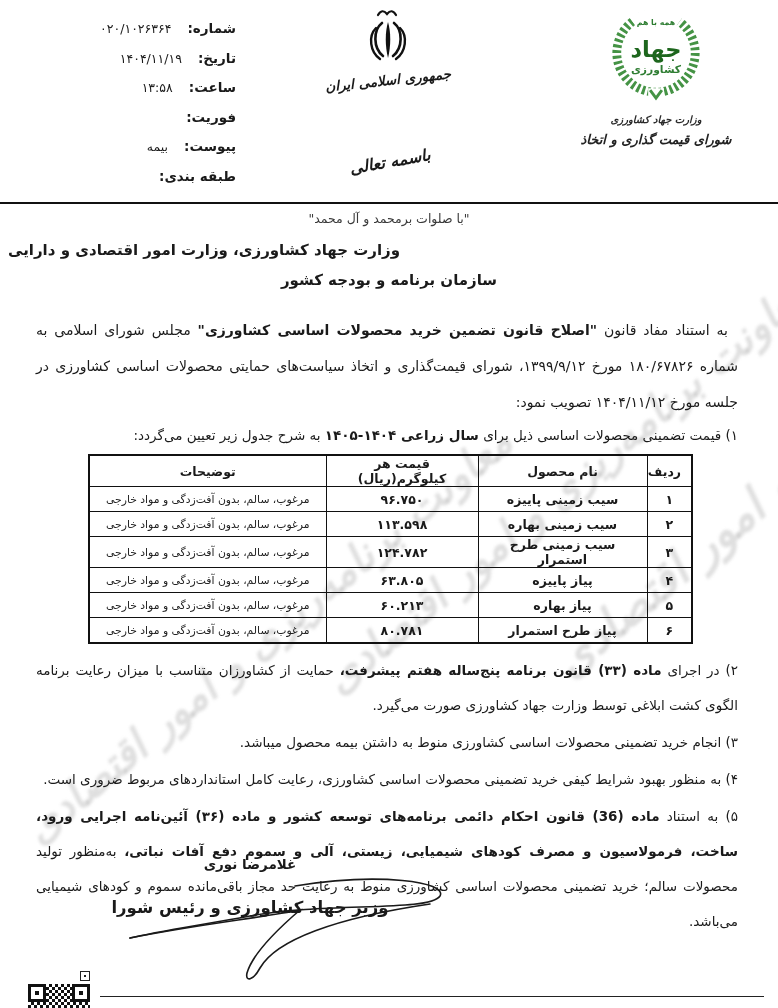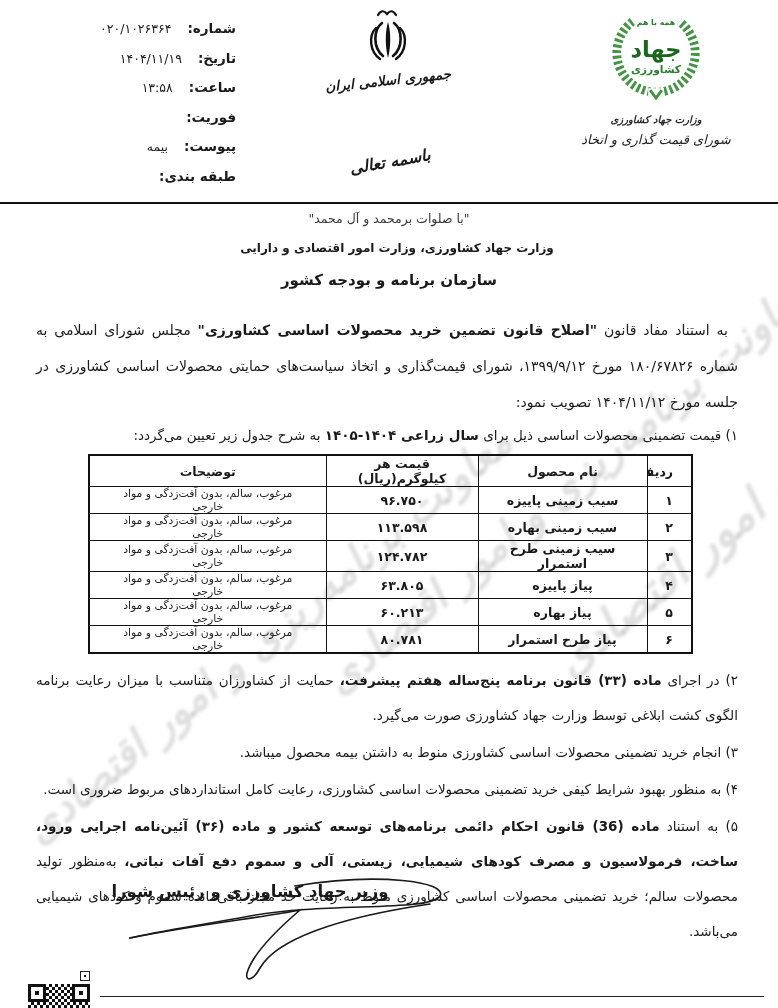--- a/index.html
+++ b/index.html
@@ -16,34 +16,34 @@
   .meta-row{display:flex;align-items:baseline;height:29.5px;gap:16px;}
   .meta-label{font-weight:bold;font-size:13.5px;}
   .meta-value{font-size:12.5px;letter-spacing:.5px;}
   .center-block{position:absolute;left:318px;top:6px;width:140px;text-align:center;z-index:2;}
   .emblem{display:block;margin:0 auto;}
   .country{font-size:13.5px;font-weight:600;font-style:italic;transform:rotate(-6deg);margin-top:0;}
   .besmellah{position:absolute;left:330px;top:152px;width:120px;text-align:center;font-style:italic;
              font-size:16px;font-weight:600;transform:rotate(-10deg);z-index:2;}
   .logo-block{position:absolute;left:540px;top:4px;width:232px;text-align:center;z-index:2;}
   .org-line1{font-size:10px;font-style:italic;font-weight:600;margin-top:8px;color:#2a2a2a;}
-  .org-line2{font-size:13px;font-style:italic;font-weight:400;margin-top:7px;color:#222;}
+  .org-line2{font-size:13px;font-style:italic;font-weight:700;margin-top:7px;color:#222;}
   .org-line3{font-size:12px;font-style:italic;font-weight:700;margin-top:7px;color:#222;}
   .hdr-rule{position:absolute;left:0;right:0;top:202px;border-top:2px solid #111;z-index:2;}
   
   .salutation{position:absolute;top:211px;left:0;right:0;text-align:center;font-size:12.5px;color:#3a3a3a;z-index:2;}
-  .title1{position:absolute;top:241px;left:16px;right:0;text-align:center;font-size:12px;font-weight:bold;z-index:2;}
+  .title1{position:absolute;top:241px;left:8px;right:0;text-align:left;font-size:15px;font-weight:bold;z-index:2;}
   .title2{position:absolute;top:271px;left:0;right:0;text-align:center;font-size:15px;font-weight:bold;z-index:2;}
   
   .flow{position:absolute;top:312px;left:36px;right:40px;text-align:justify;z-index:2;}
   .intro{font-size:14px;line-height:36px;margin:0;text-indent:10px;}
   .item1{font-size:13.5px;line-height:29px;margin:1px 0 0;}
   table.price{width:605px;border-collapse:collapse;border:2px solid #111;margin:4px 45px 0 auto;
               table-layout:fixed;}
-  table.price th,table.price td{border:1px solid #111;text-align:center;padding:0 18px;overflow:hidden;}
+  table.price th,table.price td{border:1px solid #111;text-align:center;padding:0 10px;overflow:hidden;}
   table.price th{height:30px;font-size:12.5px;font-weight:bold;}
   table.price td{height:24px;}
   .td-no,.td-product,.td-price{font-weight:bold;font-size:12.5px;}
   .td-note{font-size:10.8px;color:#222;}
   .items{margin-top:9px;}
   .item{font-size:13.5px;line-height:35px;margin:2px 0 0;text-align:justify;}
   
   .sig{position:absolute;left:80px;top:856px;width:340px;text-align:center;z-index:2;}
   .sig-name{font-size:13.5px;font-weight:bold;}
   .sig-title{font-size:16.5px;font-weight:bold;margin-top:26px;}
@@ -190,20 +190,21 @@
 
     <div class="items">
       <p class="item"><span>۲) در اجرای </span><b>ماده (۳۳) قانون برنامه پنج‌ساله هفتم پیشرفت،</b><span> حمایت از کشاورزان متناسب با میزان رعایت برنامه الگوی کشت ابلاغی توسط وزارت جهاد کشاورزی صورت می‌گیرد.</span></p>
       <p class="item">۳) انجام خرید تضمینی محصولات اساسی کشاورزی منوط به داشتن بیمه محصول میباشد.</p>
       <p class="item">۴) به منظور بهبود شرایط کیفی خرید تضمینی محصولات اساسی کشاورزی، رعایت کامل استانداردهای مربوط ضروری است.</p>
       <p class="item"><span>۵) به استناد </span><b>ماده (36) قانون احکام دائمی برنامه‌های توسعه کشور و ماده (۳۶) آئین‌نامه اجرایی ورود، ساخت، فرمولاسیون و مصرف کودهای شیمیایی، زیستی، آلی و سموم دفع آفات نباتی،</b><span> به‌منظور تولید محصولات سالم؛ خرید تضمینی محصولات اساسی کشاورزی منوط به رعایت حد مجاز باقی‌مانده سموم و کودهای شیمیایی می‌باشد.</span></p>
     </div>
   </div>
 
   <div class="sig">
+    <div class="sig-name">غلامرضا نوری</div>
     <div class="sig-title">وزیر جهاد کشاورزی و رئیس شورا</div>
     <svg class="sig-swoosh" viewBox="0 0 350 112">
       <path d="M195 14 C280 0 348 10 340 24 C330 40 225 30 150 44 C95 54 55 60 30 66" stroke="#1a1a1a" stroke-width="1.6" fill="none" stroke-linecap="round"></path>
       <path d="M30 66 C100 52 160 46 200 38 C172 62 152 84 147 101 C145 110 153 109 160 96 C176 68 235 46 330 32" stroke="#1a1a1a" stroke-width="1.6" fill="none" stroke-linecap="round"></path>
     </svg>
   </div>
 
   <div class="sig-mark"></div>
   <div class="qr">
     <span class="f tl"></span>

